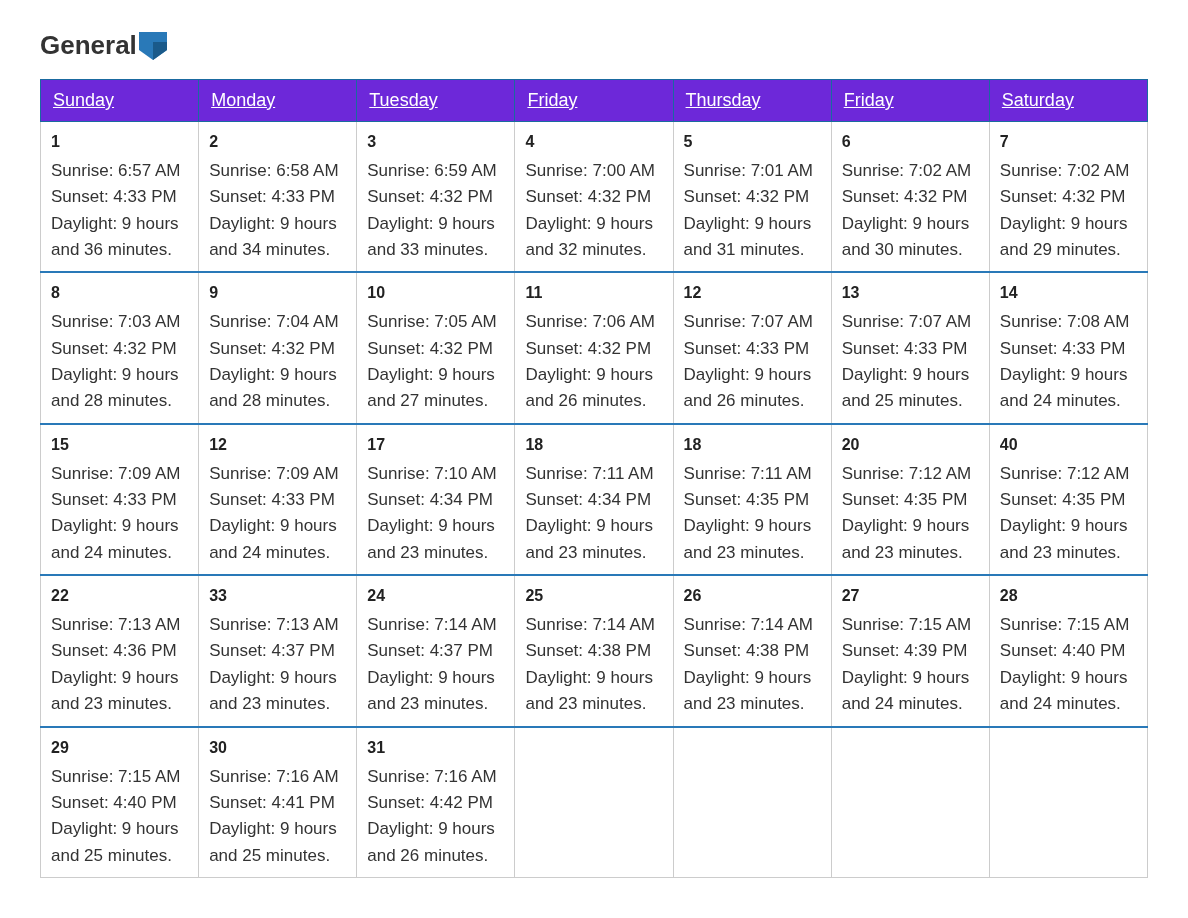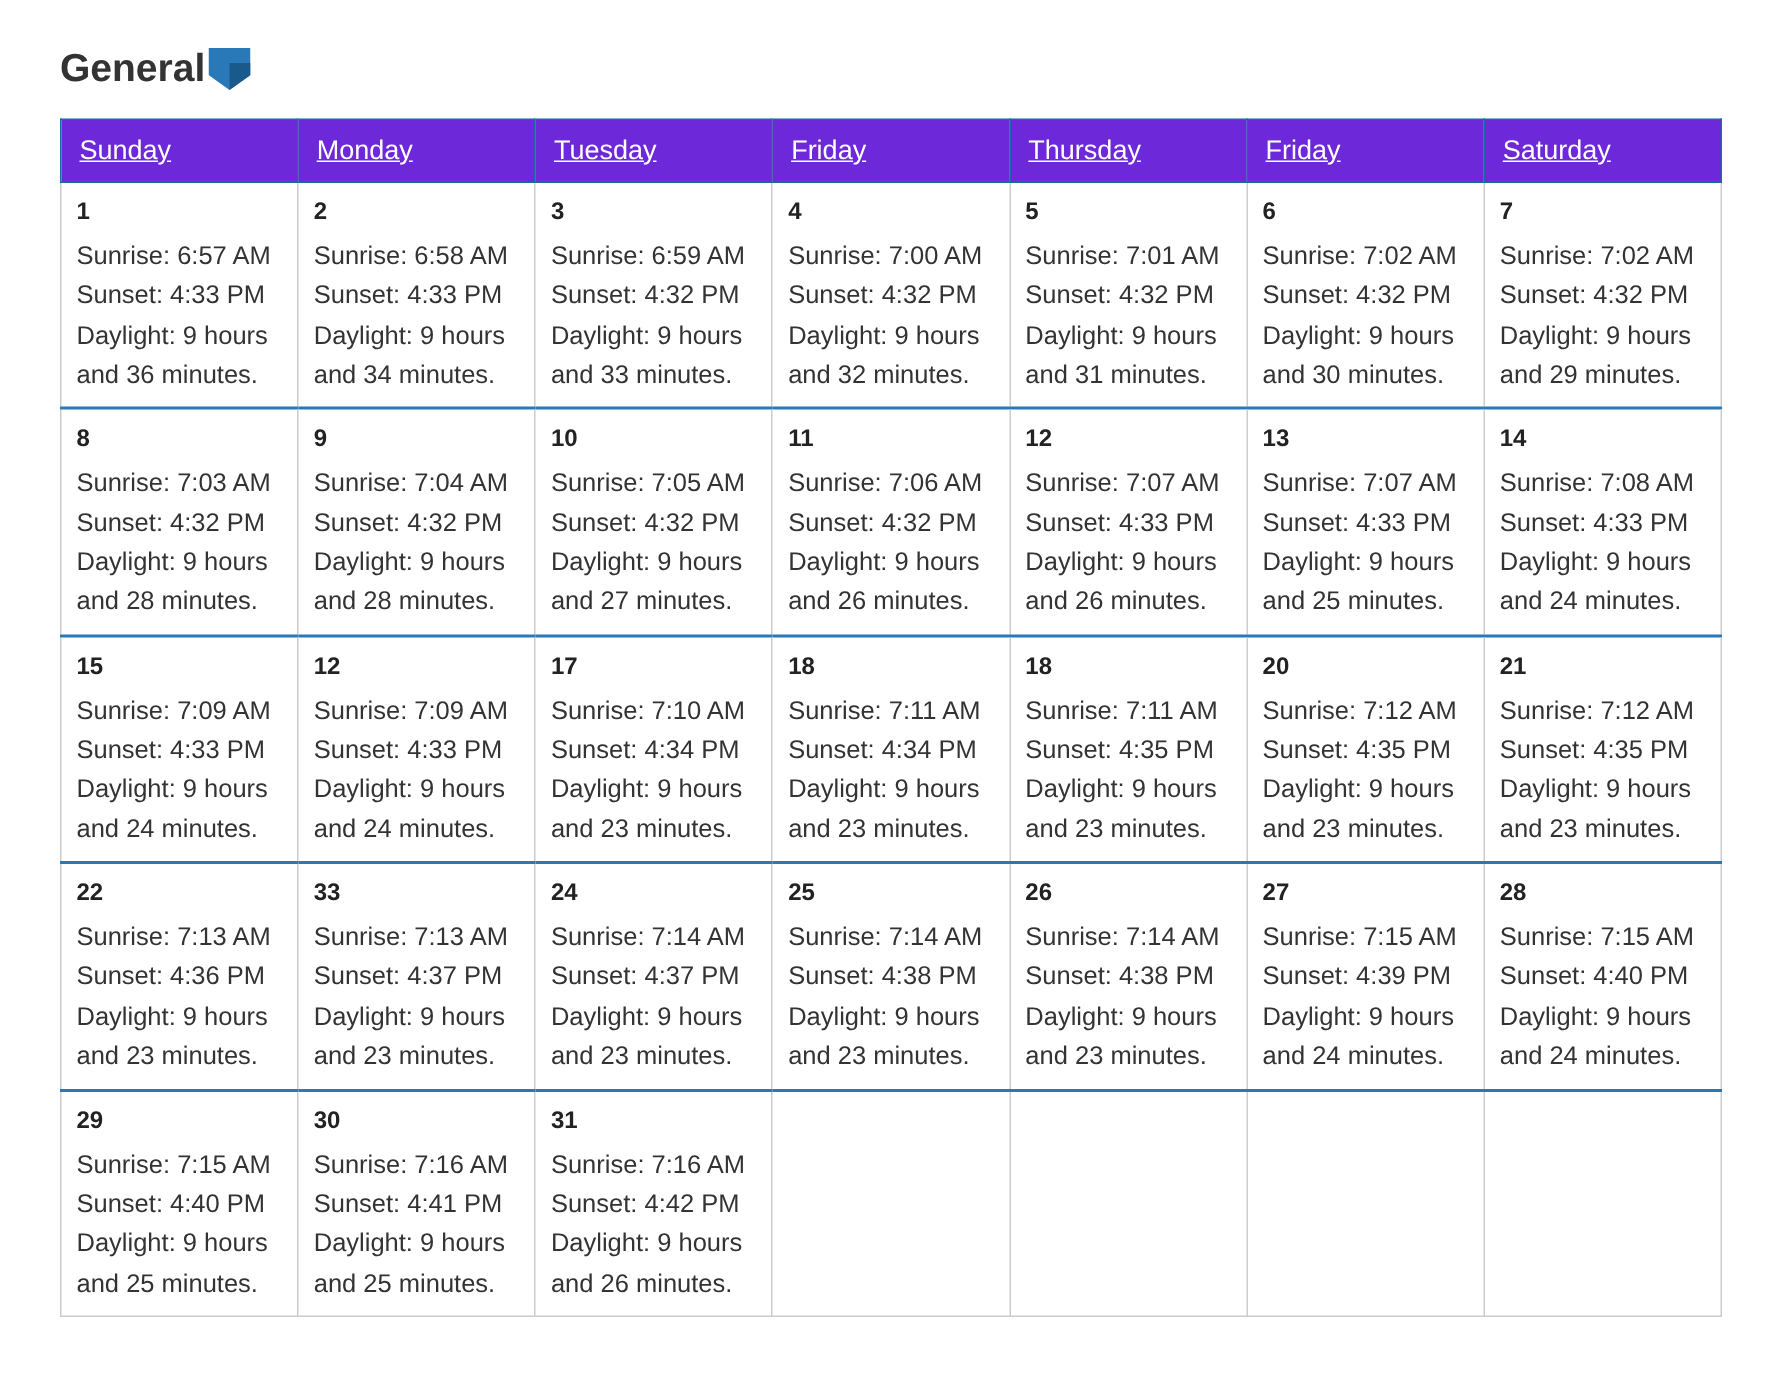--- a/index.html
+++ b/index.html
@@ -215,21 +215,21 @@
         </td>
         <td>
           <span class="day-number">18</span>
           <span class="day-info">Sunrise: 7:11 AM<br>Sunset: 4:35 PM<br>Daylight: 9 hours<br>and 23 minutes.</span>
         </td>
         <td>
           <span class="day-number">20</span>
           <span class="day-info">Sunrise: 7:12 AM<br>Sunset: 4:35 PM<br>Daylight: 9 hours<br>and 23 minutes.</span>
         </td>
         <td>
-          <span class="day-number">21</span>
+          <span class="day-number">40</span>
           <span class="day-info">Sunrise: 7:12 AM<br>Sunset: 4:35 PM<br>Daylight: 9 hours<br>and 23 minutes.</span>
         </td>
       </tr>
       <tr>
         <td>
           <span class="day-number">22</span>
           <span class="day-info">Sunrise: 7:13 AM<br>Sunset: 4:36 PM<br>Daylight: 9 hours<br>and 23 minutes.</span>
         </td>
         <td>
           <span class="day-number">33</span>

